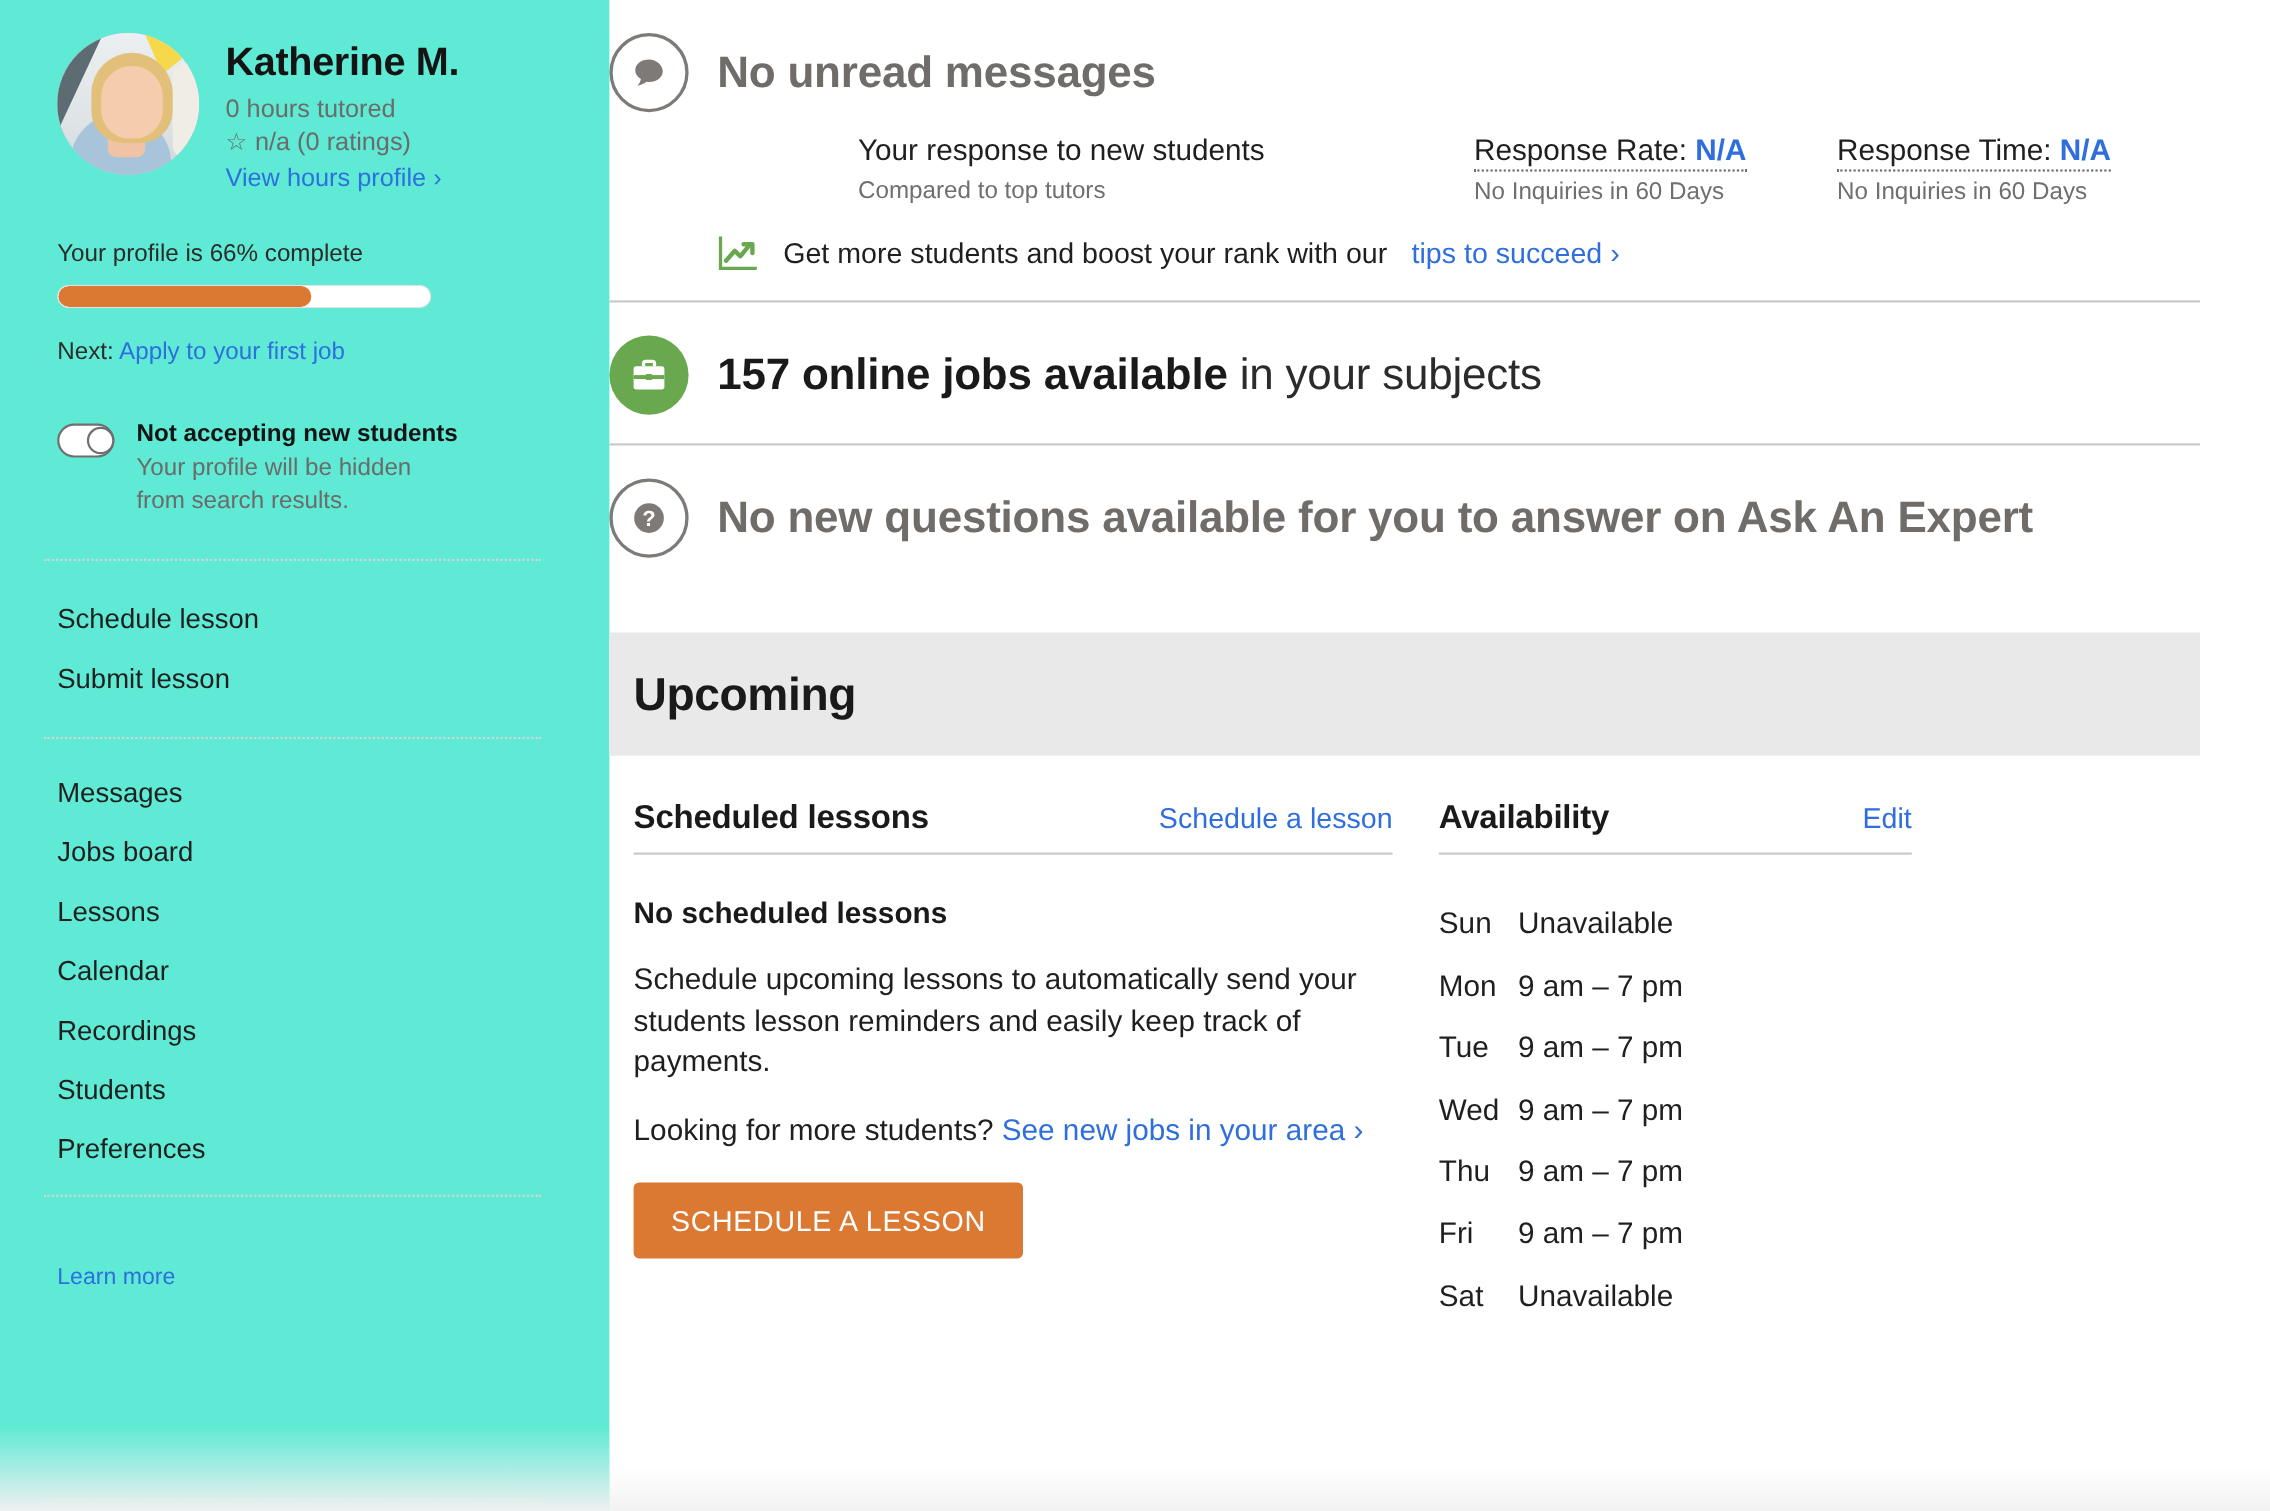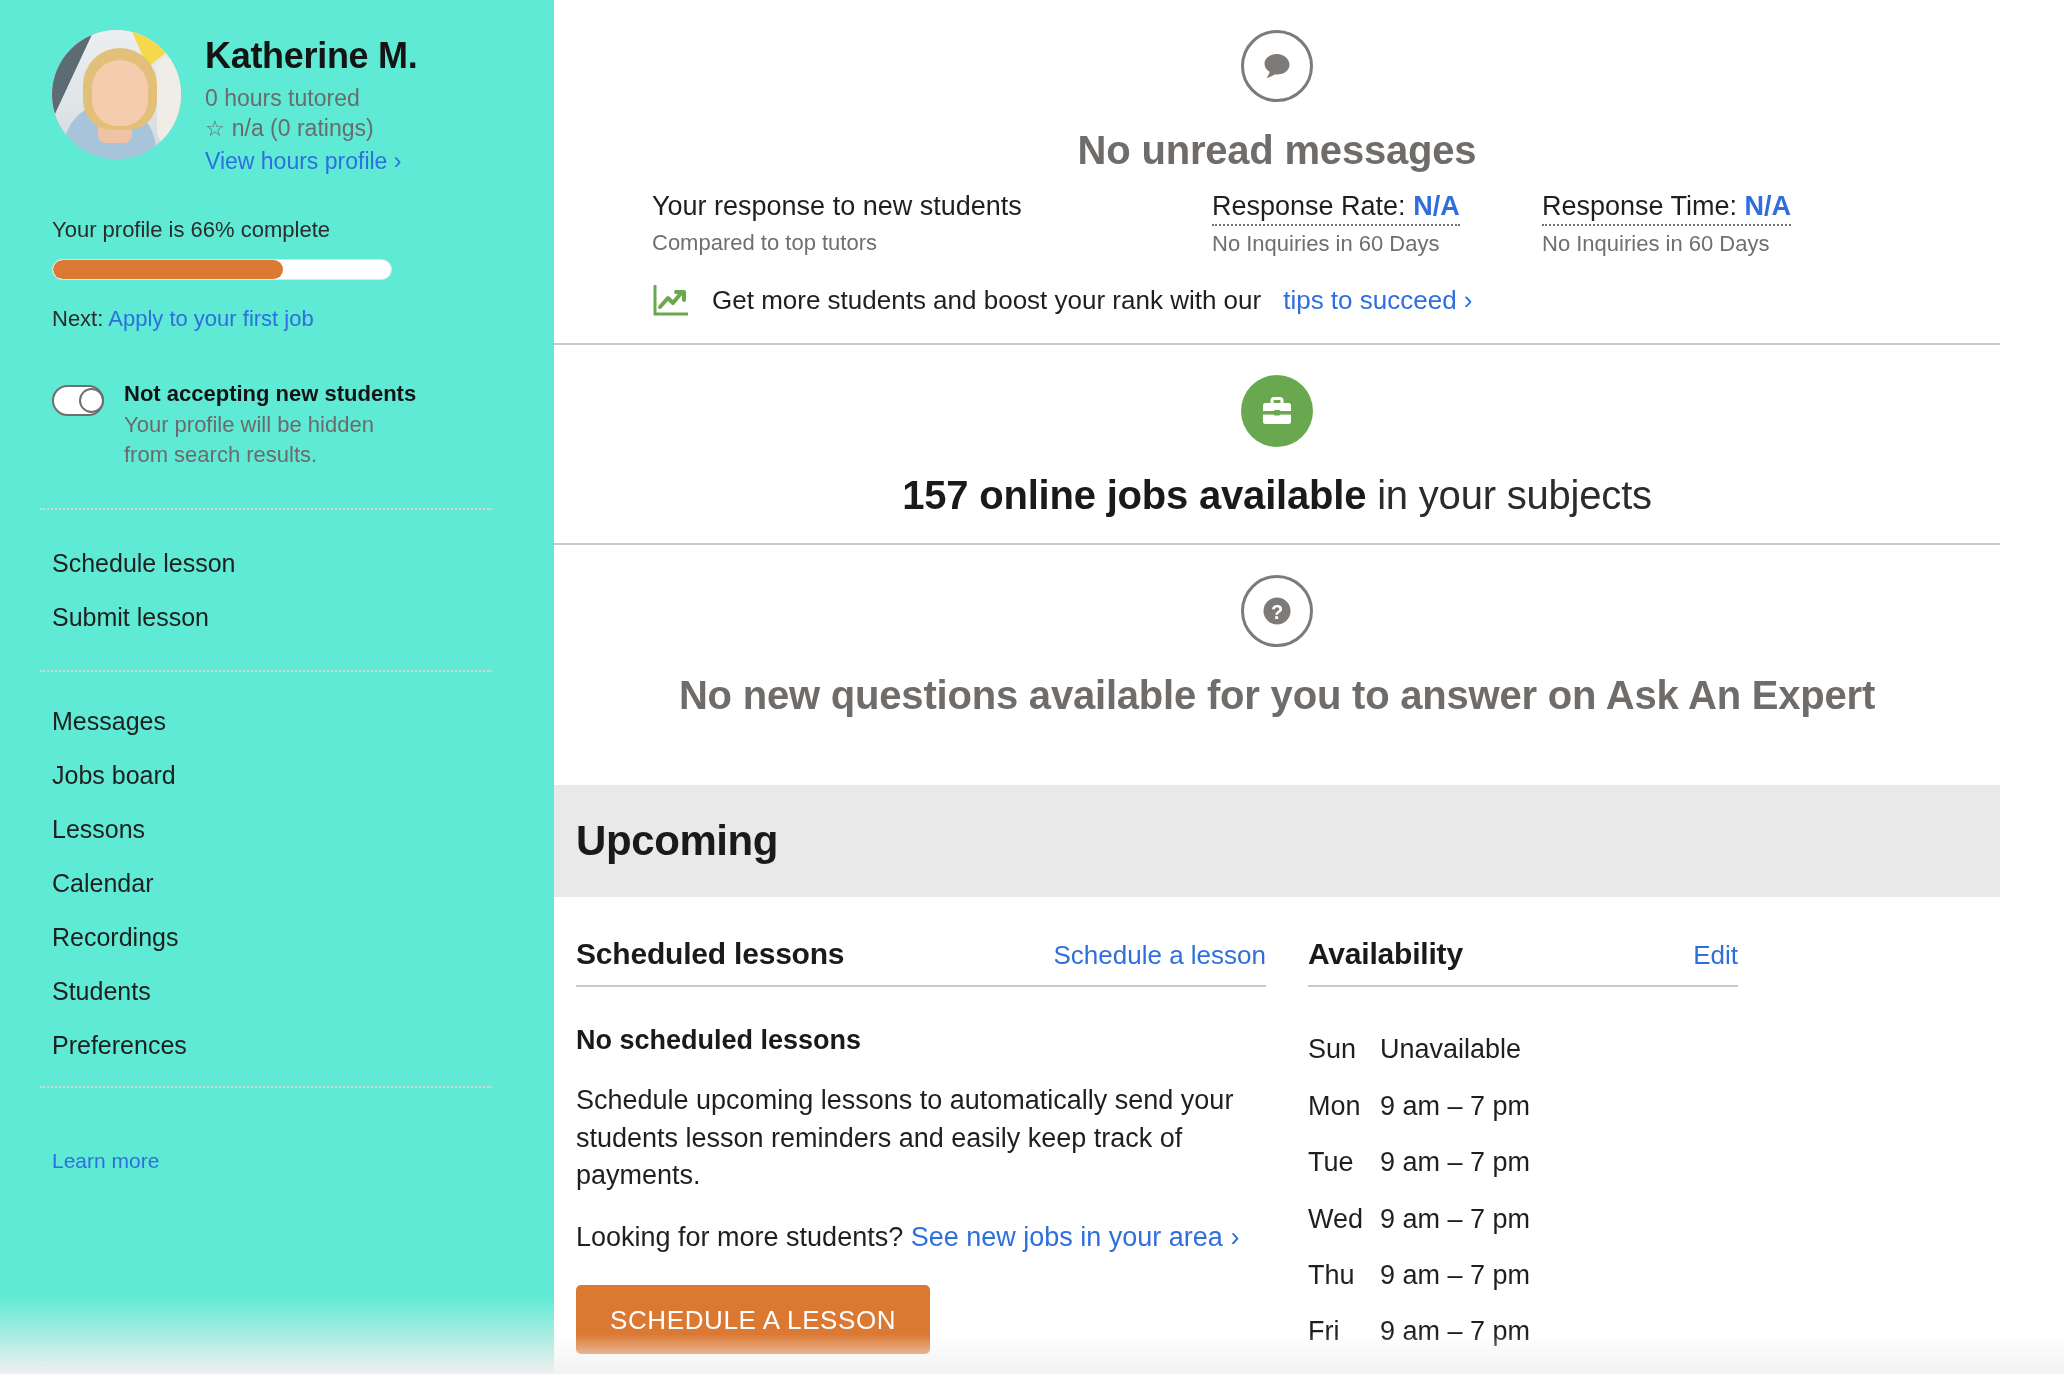--- a/index.html
+++ b/index.html
@@ -259,21 +259,20 @@
     padding: 30px 0 26px 0;
     margin-left: 0;
     width: 1446px;
   }
   .section + .section { border-top: 2px solid #c9c9c9; }
 
   .row-icon-title {
     display: flex;
     align-items: center;
     gap: 26px;
-    flex-direction: column;
   }
 
   .circ-icon {
     width: 72px; height: 72px;
     min-width: 72px;
     border-radius: 50%;
     border: 3px solid #7d7a77;
     display: flex;
     align-items: center;
     justify-content: center;
@@ -291,20 +290,21 @@
     font-stretch: condensed;
   }
   .headline.dark { color: #1a1a1a; }
   .headline.dark .thin { font-weight: normal; color: #2b2b2b; }
 
   .msg-body {
     margin-top: 18px;
     padding-left: 98px;
     display: flex;
     align-items: flex-start;
+    justify-content: flex-end;
   }
   .resp-col { width: 560px; }
   .resp-title {
     font-size: 27px;
     color: #1f1f1f;
     line-height: 1.2;
   }
   .resp-sub {
     font-size: 22px;
     color: #6f6f6f;

